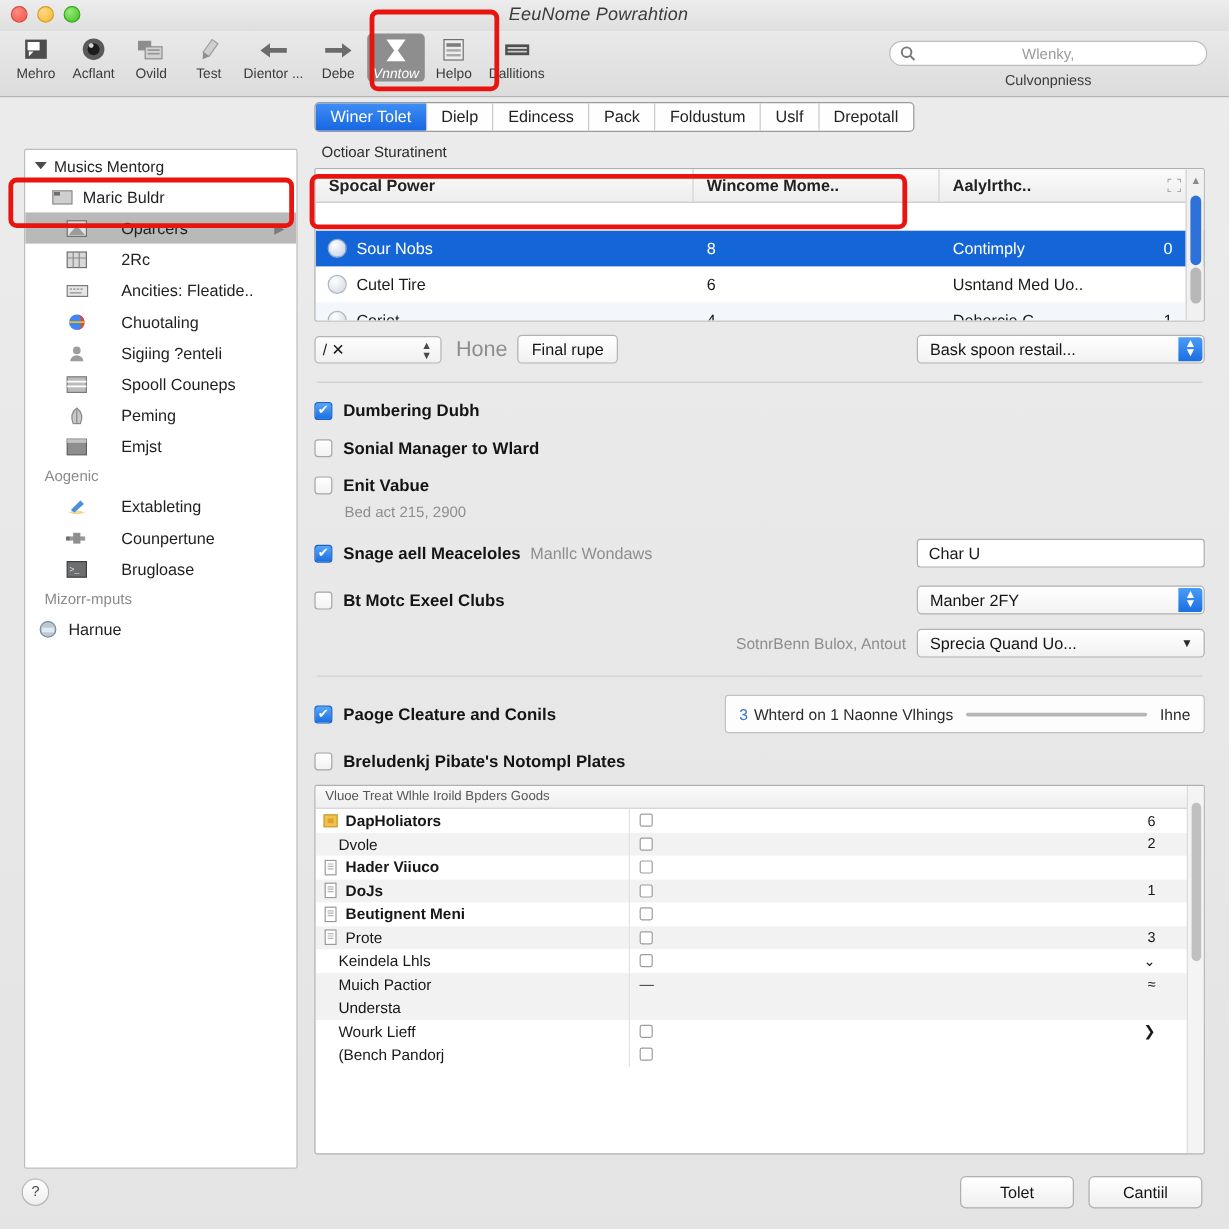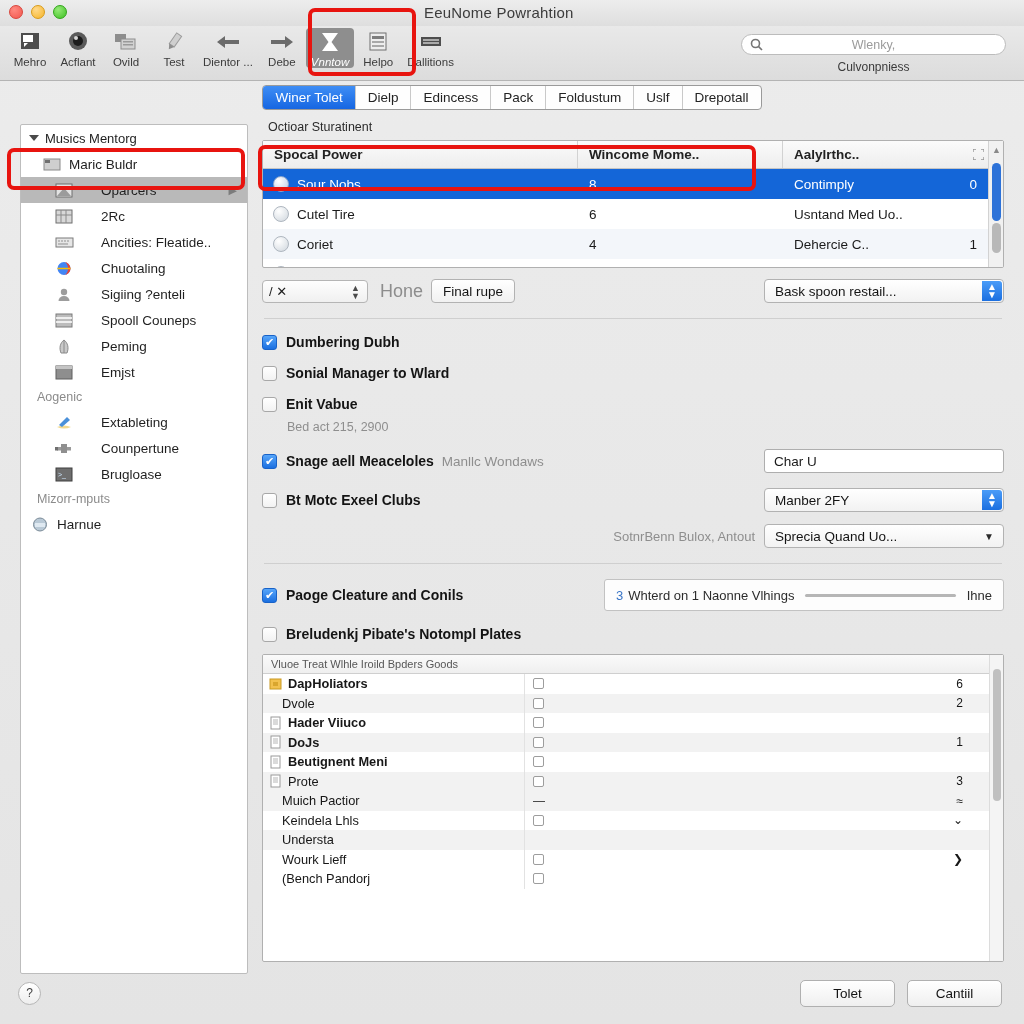--- a/index.html
+++ b/index.html
@@ -12,20 +12,21 @@
   }
   .window {
     position:absolute; left:0; top:0; width:1024px; height:1024px;
     background:linear-gradient(#ececec,#e4e4e4);
     display:flex; flex-direction:column;
   }
   
   .titlebar {
     height:26px; position:relative; flex:none;
     background:linear-gradient(#ededed,#dedede);
+    font-style:italic;
   }
   .lights { position:absolute; left:9px; top:5px; display:flex; gap:8px; }
   .light { width:14px; height:14px; border-radius:50%; }
   .light.red   { background:radial-gradient(circle at 35% 30%, #ff8a80, #f2564d); border:1px solid #d8453c; }
   .light.amber { background:radial-gradient(circle at 35% 30%, #ffd98a, #f5b52b); border:1px solid #d99b19; }
   .light.green { background:radial-gradient(circle at 35% 30%, #96ea78, #3fc124); border:1px solid #30a519; }
   .wintitle {
     position:absolute; left:424px; top:4px; font-size:15px; color:#3c3c3c;
     letter-spacing:.2px;
   }
@@ -94,21 +95,21 @@
   .sb-ind2 { padding-left:34px;gap:20px; }
   .sb-ico { width:19px; height:15px; margin-right:7px; flex:none; display:inline-block; }
   .disc { width:0;height:0;border-left:5px solid transparent;border-right:5px solid transparent;border-top:6px solid #4a4a4a;margin-right:6px; }
   .sb-arrow { margin-left:auto; margin-right:10px; color:#7c7c7c; font-size:11px; }
   
   .main { flex:1; min-width:0; padding:0 6px 0 14px; display:flex; flex-direction:column; }
   .section-label { font-size:12.5px; color:#2b2b2b; margin:3px 0 6px 6px; }
   
   .tbl {
     border:1px solid #b0b0b0; background:#fff; height:128px; overflow:hidden;
-    display:flex; flex-direction:column; position:relative; border-radius:2px;
+    display:flex; flex-direction:column; position:relative; border-radius:2px;gap:23px;
   }
   .tbl-head { display:flex; height:28px; flex:none;
     background:linear-gradient(#fbfbfb,#ededed); border-bottom:1px solid #c4c4c4; }
   .th { display:flex; align-items:center; font-size:13.5px; font-weight:bold; color:#222;
         padding-left:11px; border-right:1px solid #d2d2d2; }
   .th.c1 { width:315px; }
   .th.c2 { width:205px; }
   .th.c3 { flex:1; border-right:none; }
   .tbl-rows { flex:1; overflow:hidden; }
   .tr { display:flex; height:30px; align-items:center; font-size:13.5px; color:#1b1b1b; }
@@ -725,37 +726,37 @@
                   <path d="M4 4 h5 M4 6 h5 M4 8 h5" stroke="#b5b5b5"></path>
                 </svg>
               <span class="bname">Prote</span>
             </div>
             <div class="bc2">
                 <span class="bcb"></span>
                 <span class="bv">3</span>
               </div>
           </div>
 
+          <div class="btr">
+            <div class="bc1 bind">
+                <span class="bname">Keindela Lhls</span>
+              </div>
+            <div class="bc2">
+                <span class="bcb"></span>
+                <span class="bv">⌄</span>
+              </div>
+          </div>
+
           <div class="btr alt">
             <div class="bc1 bind">
                 <span class="bname">Muich Pactior</span>
               </div>
             <div class="bc2">
                 <span class="bdash">—</span>
                 <span class="bv">≈</span>
-              </div>
-          </div>
-
-          <div class="btr">
-            <div class="bc1 bind">
-                <span class="bname">Keindela Lhls</span>
-              </div>
-            <div class="bc2">
-                <span class="bcb"></span>
-                <span class="bv">⌄</span>
               </div>
           </div>
 
           <div class="btr alt">
             <div class="bc1 bind">
                 <span class="bname">Understa</span>
               </div>
             <div class="bc2">
                 <span class="bv"></span>
               </div>

